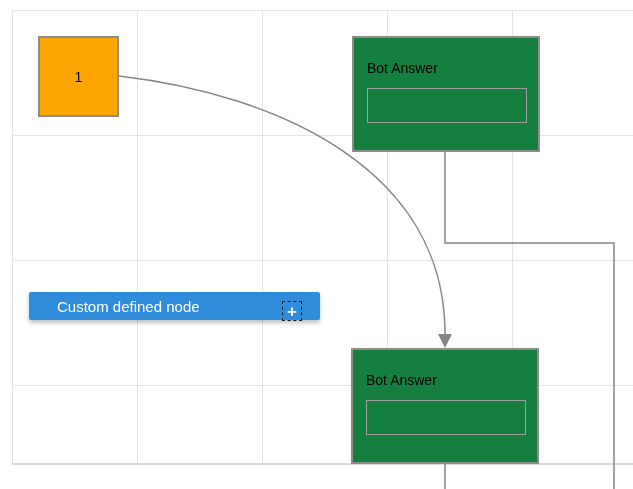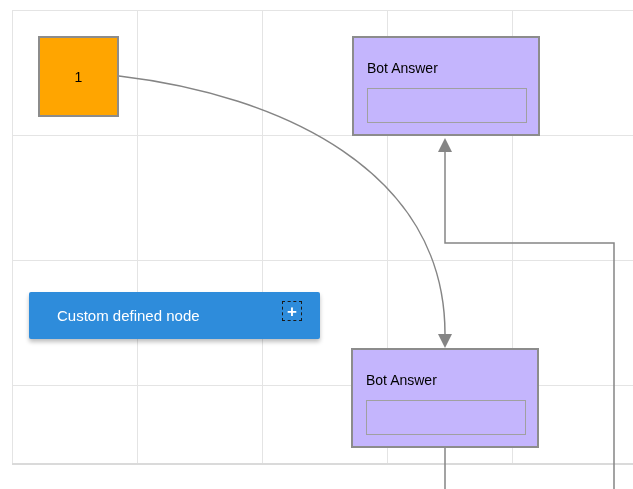--- a/index.html
+++ b/index.html
@@ -47,22 +47,22 @@
     background: #ffa500;
     border: 2px solid #8c8c8c;
     display: flex;
     align-items: center;
     justify-content: center;
     font-size: 14px;
     color: #000000;
   }
   .node-bot {
     width: 188px;
-    height: 100px;
-    background: #c4b5fd;
+    height: 116px;
+    background: #15803d;
     border: 2px solid #8c8c8c;
   }
   .node-bot-top  { left: 352px; top: 36px; }
   .node-bot-bottom { left: 351px; top: 348px; }
   .bot-title {
     position: absolute;
     left: 13px;
     top: 22px;
     font-size: 14px;
     color: #000000;
@@ -76,21 +76,21 @@
     height: 33px;
     border: 1px solid #a0a0a0;
     background: transparent;
     font-size: 13px;
     color: #000000;
   }
   .node-custom {
     left: 29px;
     top: 292px;
     width: 291px;
-    height: 47px;
+    height: 28px;
     background: #2e8cdb;
     border-radius: 2px;
     box-shadow: 0 3px 4px rgba(0,0,0,0.25);
     display: flex;
     align-items: center;
     color: #ffffff;
     font-size: 15px;
   }
   .custom-label {
     margin-left: 28px;

